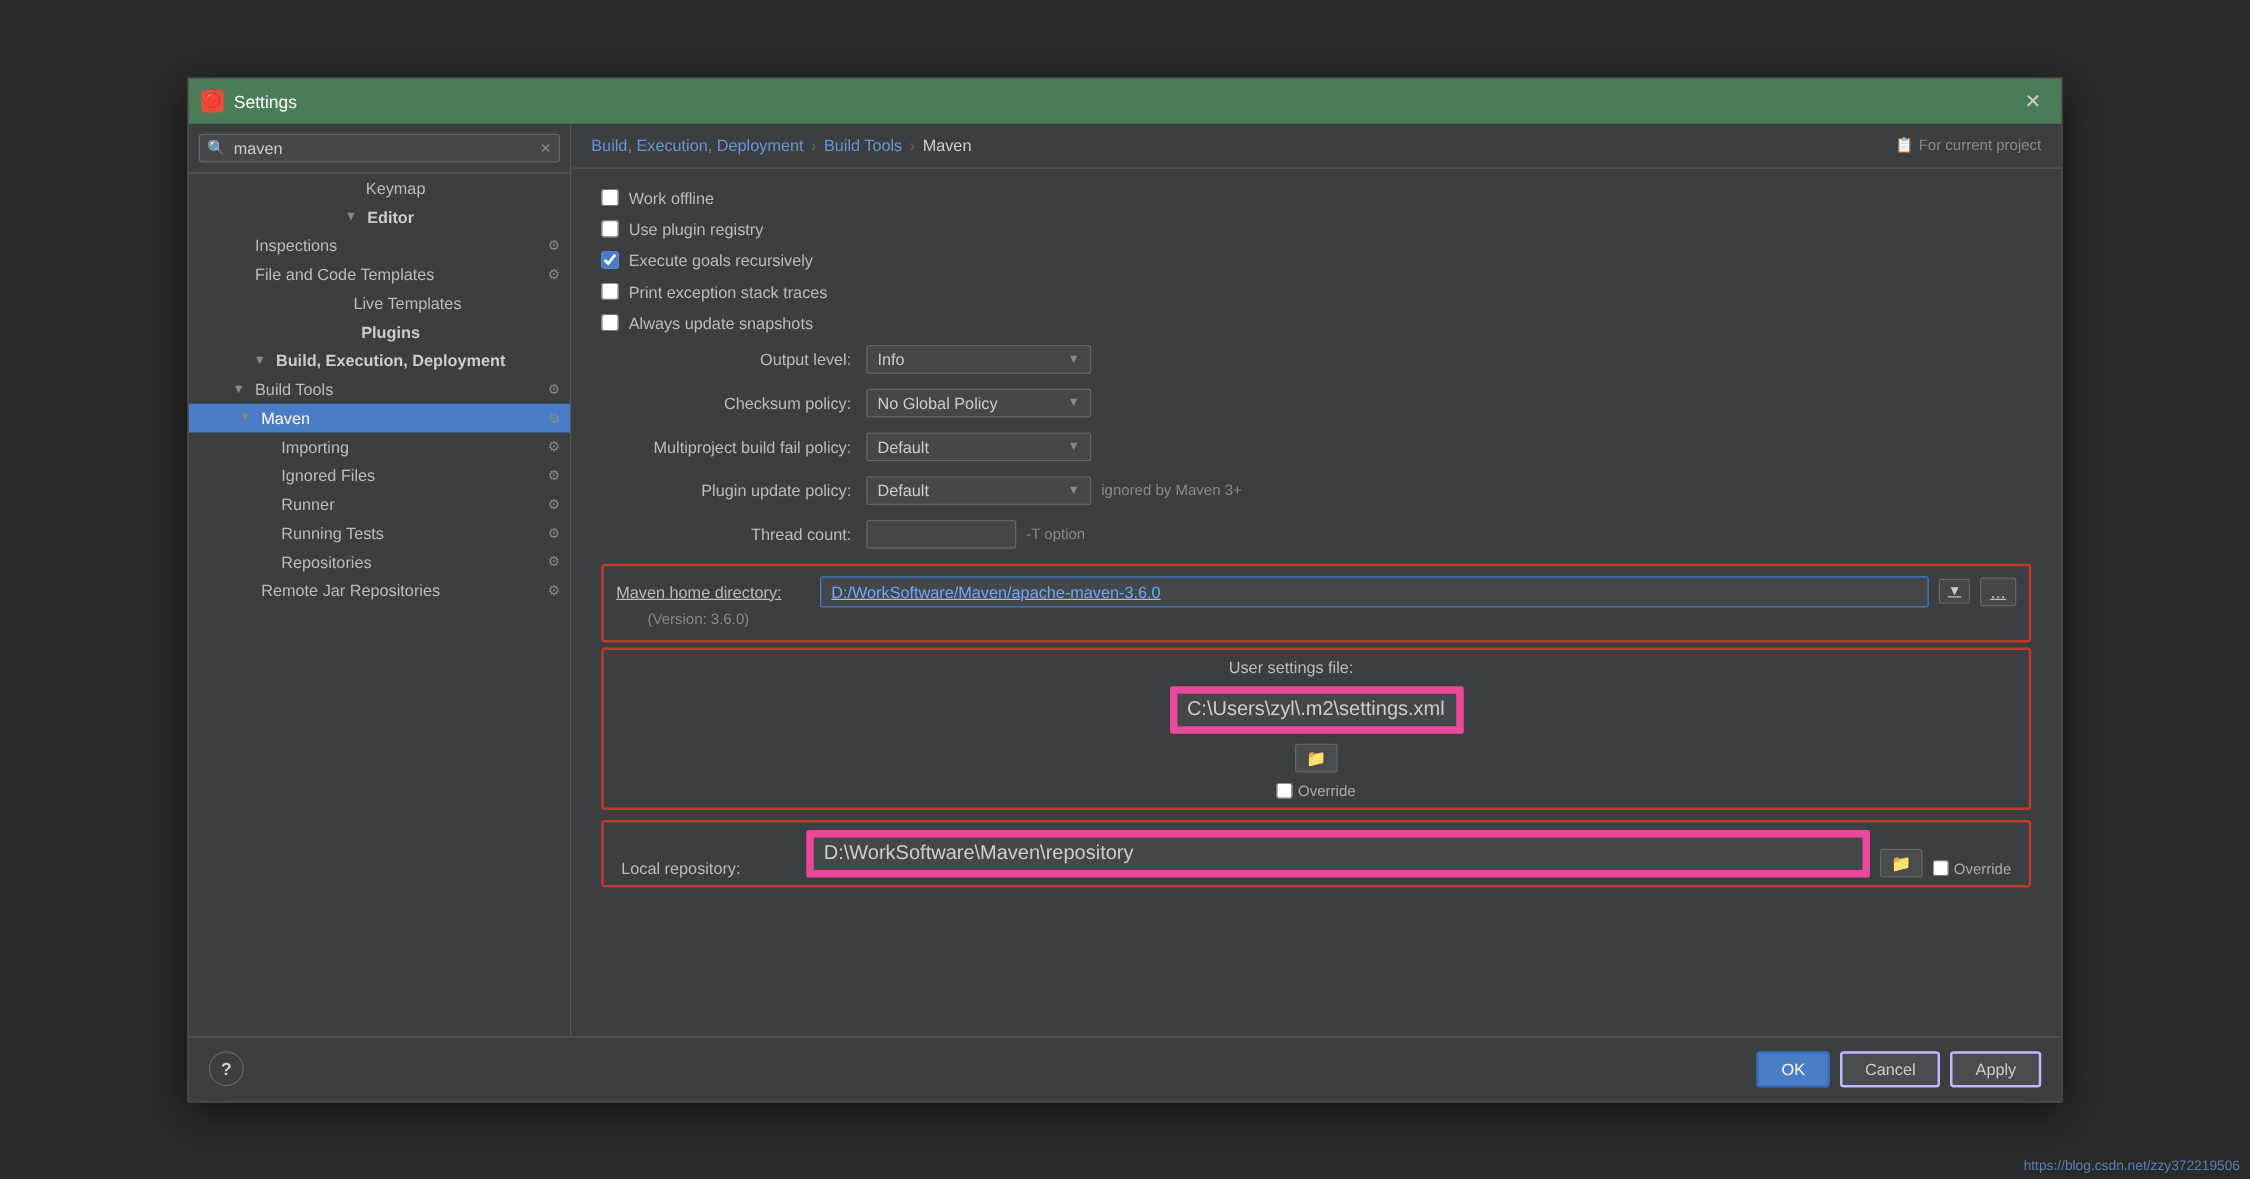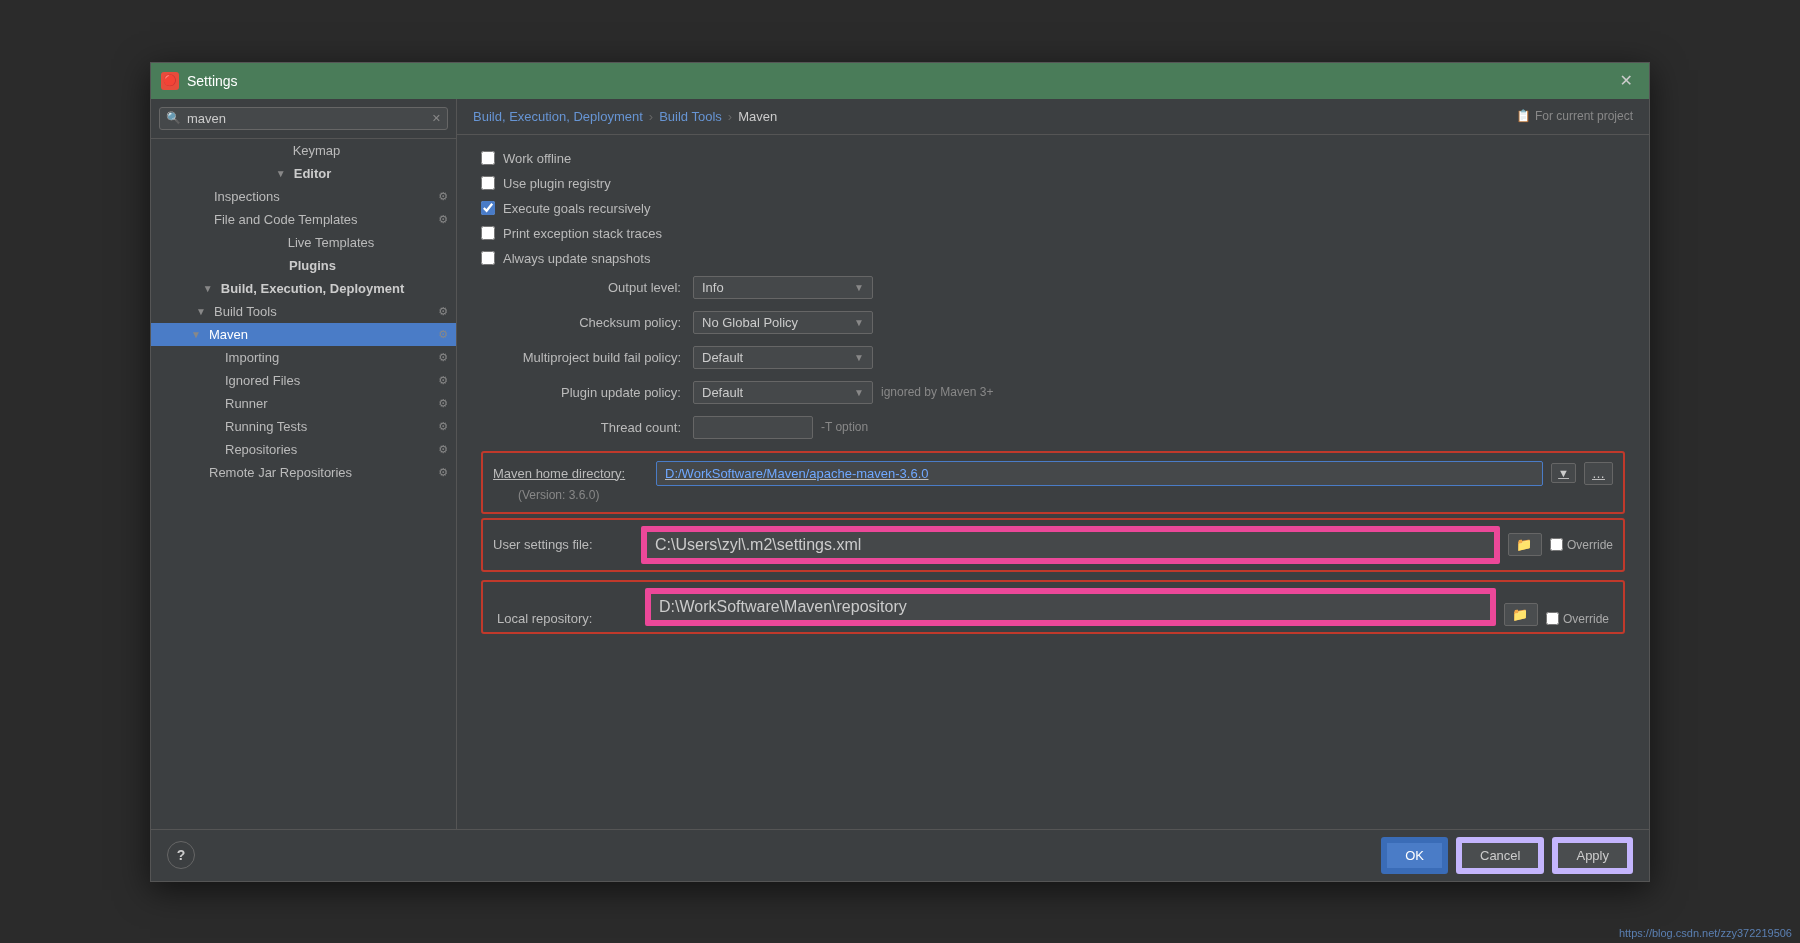--- a/index.html
+++ b/index.html
@@ -110,21 +110,21 @@
       cursor: pointer;
       color: #bbbbbb;
       font-size: 13px;
       gap: 4px;
       justify-content: center;
     }
     .nav-item.active { background: #4a7cc7; color: white; }
     .nav-item.section { font-weight: bold; padding-left: 8px; color: #cccccc; }
     .nav-item .arrow { font-size: 10px; color: #888; width: 14px; }
     .nav-item .gear-icon { color: #888; font-size: 11px; margin-left: auto; }
-    .nav-indent-1 { padding-left: 16px; margin-left: 29px; }
+    .nav-indent-1 { padding-left: 35px; }
     .nav-indent-2 { padding-left: 40px; }
     .nav-indent-3 { padding-left: 56px; }
     .main-content {
       flex: 1;
       display: flex;
       flex-direction: column;
       overflow: hidden;
     }
     .breadcrumb-bar {
       padding: 10px 16px;
@@ -226,20 +226,21 @@
       margin-bottom: 6px;
     }
     .user-settings-row {
       display: flex;
       align-items: center;
       gap: 8px;
       border: 2px solid #c0392b;
       border-radius: 3px;
       padding: 6px 10px;
       margin-bottom: 8px;
+      flex-direction: column;
     }
     .local-repo-row {
       display: flex;
       align-items: flex-end;
       gap: 8px;
       border: 2px solid #c0392b;
       border-radius: 3px;
       padding: 6px 14px;
       margin-bottom: 8px;
     }
@@ -289,21 +290,21 @@
       border-radius: 50%;
       cursor: pointer;
       font-size: 14px;
       font-weight: bold;
     }
     .btn {
       padding: 5px 18px;
       border-radius: 3px;
       font-size: 13px;
       cursor: pointer;
-      border: 6px solid #c4b5fd;
+      border: 2px solid #c4b5fd;
     }
     .btn-primary {
       background: #4a7cc7;
       color: white;
       border-color: #3a6cb7;
     }
     .btn-secondary {
       background: #4a4d4f;
       color: #ccc;
     }

